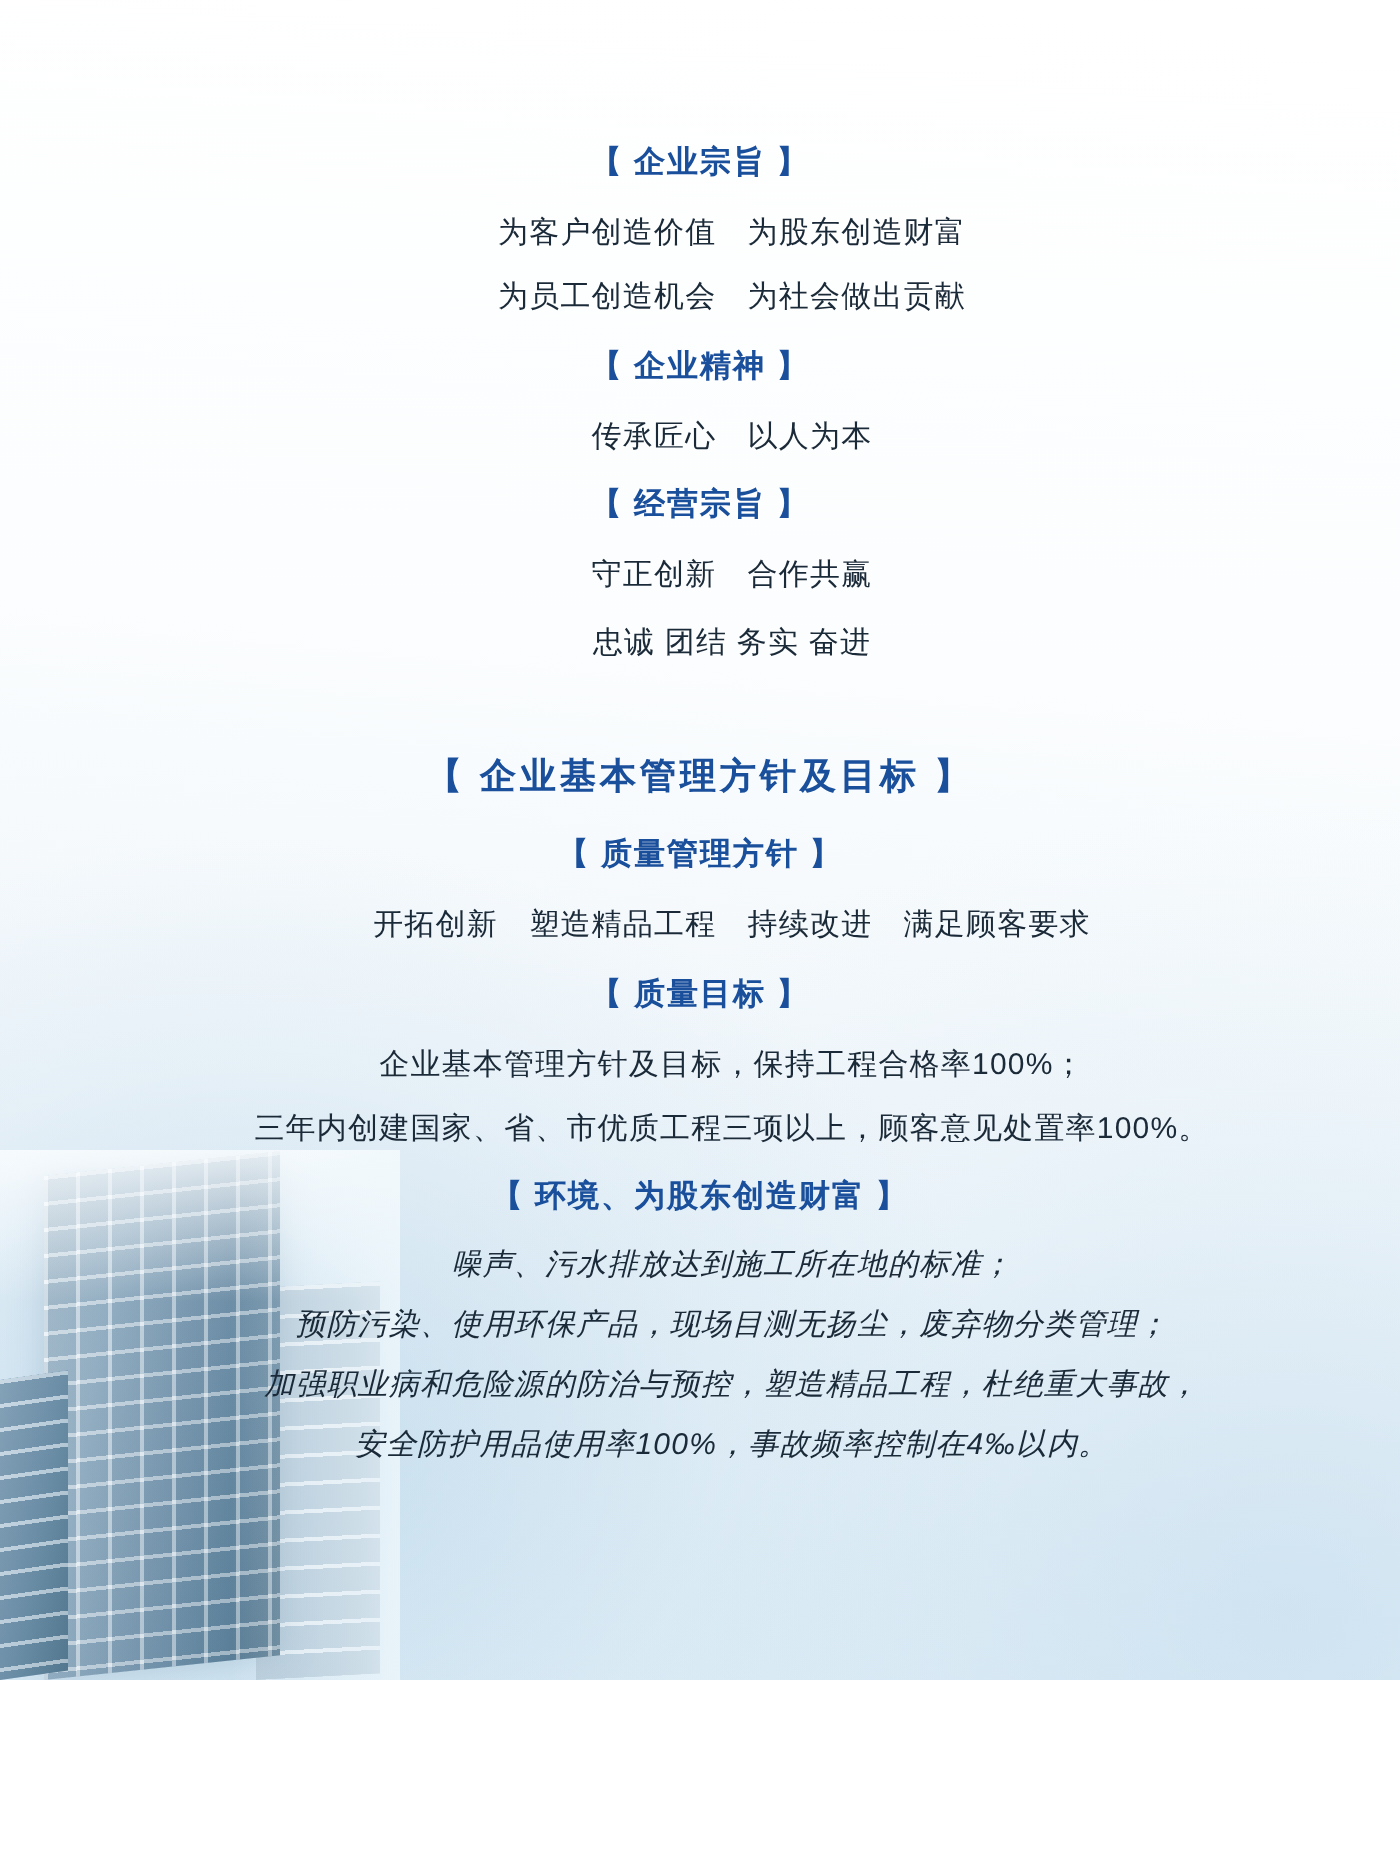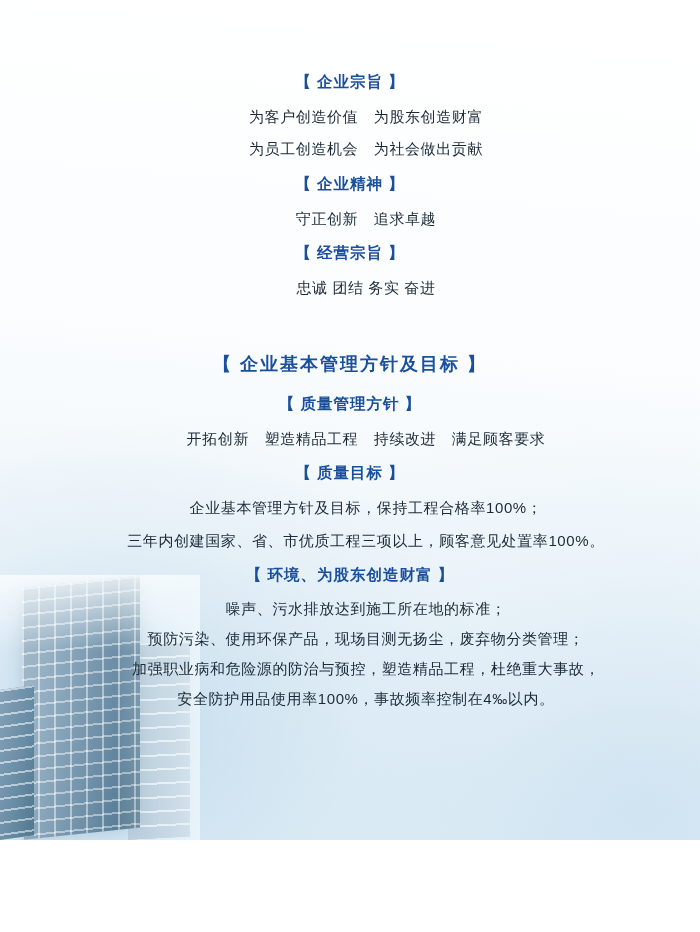--- a/index.html
+++ b/index.html
@@ -129,33 +129,34 @@
     color: #1a4f9c;
     font-weight: bold;
     font-size: 15.5px;
     letter-spacing: 1px;
     margin: 0 0 4px 0;
     line-height: 2.0;
   }
   .section-head.big {
     font-size: 18px;
     letter-spacing: 2px;
-    margin-top: 42px;
+    margin-top: 32px;
     margin-bottom: 6px;
   }
   .body-line {
     color: #1b2a38;
     font-size: 15px;
     line-height: 2.15;
     letter-spacing: 0.6px;
     margin: 0;
     padding-left: 32px;
   }
   .body-line.tight {
     line-height: 2.0;
+    font-style: italic;
   }
   .block { margin-bottom: 2px; }
 </style>
 </head>
 <body>
 
 <div class="page">
 
   <div class="building-art">
     <div class="bld bld-right">
@@ -174,25 +175,26 @@
   <div class="content">
 
     <div class="block">
       <p class="section-head">【 企业宗旨 】</p>
       <p class="body-line">为客户创造价值　为股东创造财富</p>
       <p class="body-line">为员工创造机会　为社会做出贡献</p>
     </div>
 
     <div class="block">
       <p class="section-head">【 企业精神 】</p>
-      <p class="body-line">守正创新　追求卓越</p>
+      <p class="body-line">传承匠心　以人为本</p>
     </div>
 
     <div class="block">
       <p class="section-head">【 经营宗旨 】</p>
+      <p class="body-line">守正创新　合作共赢</p>
     </div>
 
     <div class="block">
       <p class="body-line">忠诚 团结 务实 奋进</p>
     </div>
 
     <p class="section-head big">【 企业基本管理方针及目标 】</p>
 
     <div class="block">
       <p class="section-head">【 质量管理方针 】</p>

